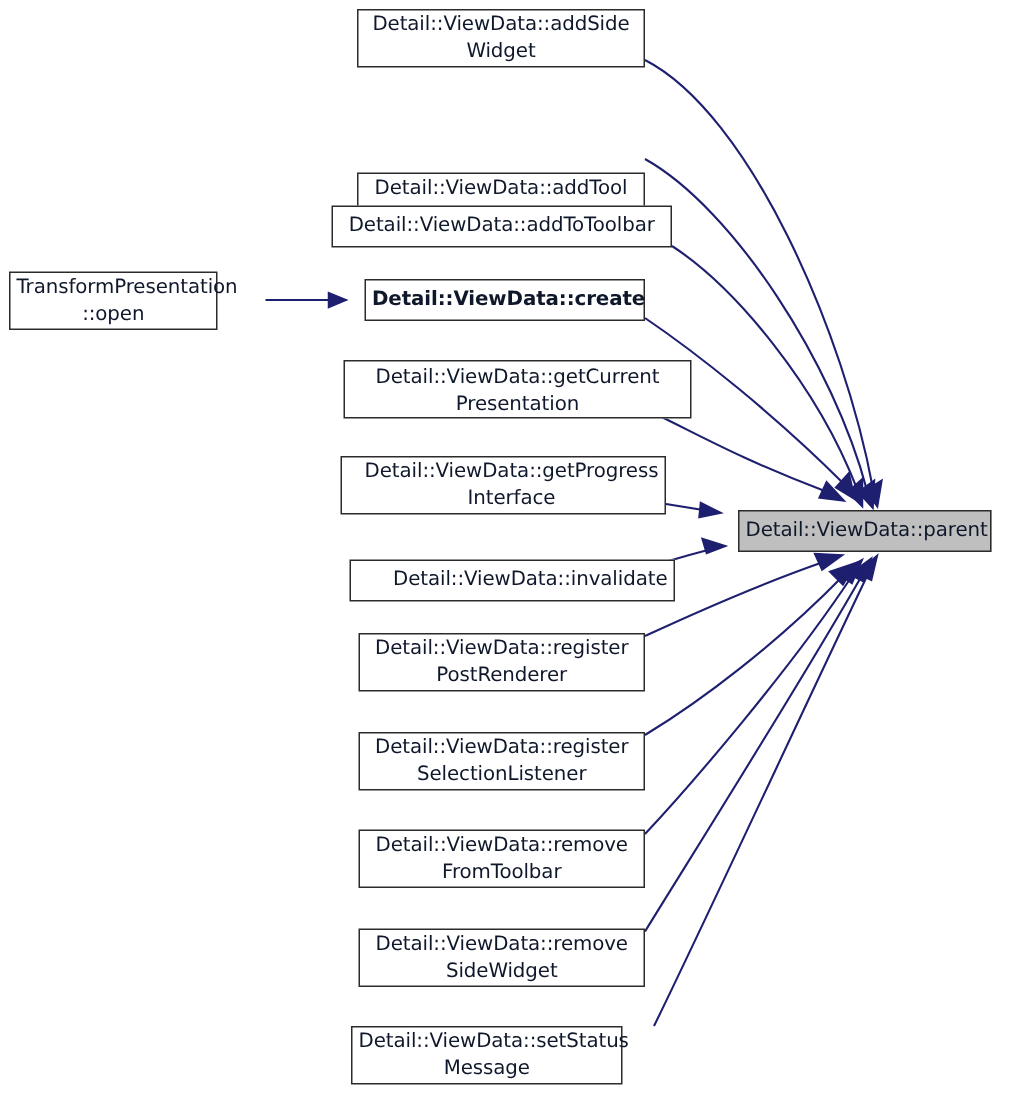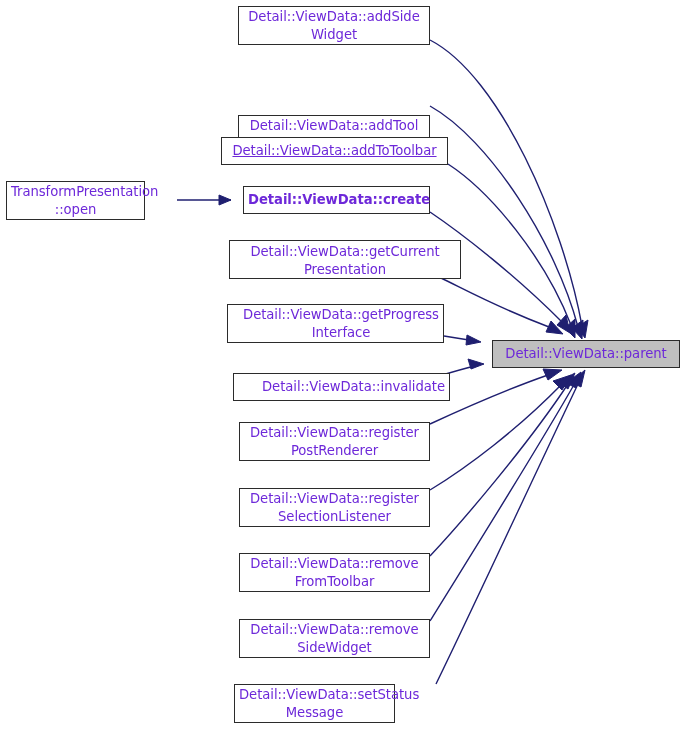--- a/index.html
+++ b/index.html
@@ -24,21 +24,21 @@
     top: 0;
     width: 684px;
     height: 729px;
     pointer-events: none;
   }
   .node {
     position: absolute;
     box-sizing: border-box;
     border: 1px solid #2b2b2b;
     background: #ffffff;
-    color: #6d28d9;
+    color: #0f172a;
     font-size: 13.2px;
     line-height: 1.32;
     text-align: center;
     display: flex;
     align-items: center;
     justify-content: center;
     padding: 0 4px;
     white-space: pre-line;
     letter-spacing: -0.05px;
   }
@@ -111,33 +111,33 @@
       </g>
     </svg>
 
   <div id="node-layer">
       <div class="node" style="left: 6px; top: 181px; width: 139px; height: 39px;"><span class="node-label">TransformPresentation
 ::open</span></div>
       <div class="node" style="left: 238px; top: 6px; width: 192px; height: 39px;"><span class="node-label">Detail::ViewData::addSide
 Widget</span></div>
       <div class="node" style="left: 238px; top: 72px; width: 192px; height: 39px; margin-top: 43px;"><span class="node-label">Detail::ViewData::addTool
 Button</span></div>
-      <div class="node" style="left: 221px; top: 137px; width: 227px; height: 28px; text-decoration: underline;"><span class="node-label">Detail::ViewData::addToToolbar</span></div>
+      <div class="node" style="left: 221px; top: 137px; width: 227px; height: 28px;"><span class="node-label">Detail::ViewData::addToToolbar</span></div>
       <div class="node" style="left: 243px; top: 186px; width: 187px; height: 28px; font-weight: bold;"><span class="node-label">Detail::ViewData::create</span></div>
       <div class="node" style="left: 229px; top: 240px; width: 232px; height: 39px; align-items: flex-end;"><span class="node-label">Detail::ViewData::getCurrent
 Presentation</span></div>
       <div class="node" style="left: 227px; top: 304px; width: 217px; height: 39px; padding-left: 15px;"><span class="node-label">Detail::ViewData::getProgress
 Interface</span></div>
       <div class="node" style="left: 233px; top: 373px; width: 217px; height: 28px; text-align: right;"><span class="node-label">Detail::ViewData::invalidate</span></div>
       <div class="node" style="left: 239px; top: 422px; width: 191px; height: 39px;"><span class="node-label">Detail::ViewData::register
 PostRenderer</span></div>
       <div class="node" style="left: 239px; top: 488px; width: 191px; height: 39px;"><span class="node-label">Detail::ViewData::register
 SelectionListener</span></div>
       <div class="node" style="left: 239px; top: 553px; width: 191px; height: 39px;"><span class="node-label">Detail::ViewData::remove
 FromToolbar</span></div>
       <div class="node" style="left: 239px; top: 619px; width: 191px; height: 39px;"><span class="node-label">Detail::ViewData::remove
 SideWidget</span></div>
-      <div class="node" style="left: 234px; top: 684px; width: 161px; height: 39px;"><span class="node-label">Detail::ViewData::setStatus
+      <div class="node" style="left: 234px; top: 684px; width: 181px; height: 39px;"><span class="node-label">Detail::ViewData::setStatus
 Message</span></div>
-      <div class="node highlight" style="left: 492px; top: 340px; width: 188px; height: 28px;"><span class="node-label">Detail::ViewData::parent</span></div>
+      <div class="node highlight" style="left: 492px; top: 340px; width: 169px; height: 28px;"><span class="node-label">Detail::ViewData::parent</span></div>
     </div>
 
 </div>
 
 </body></html>

